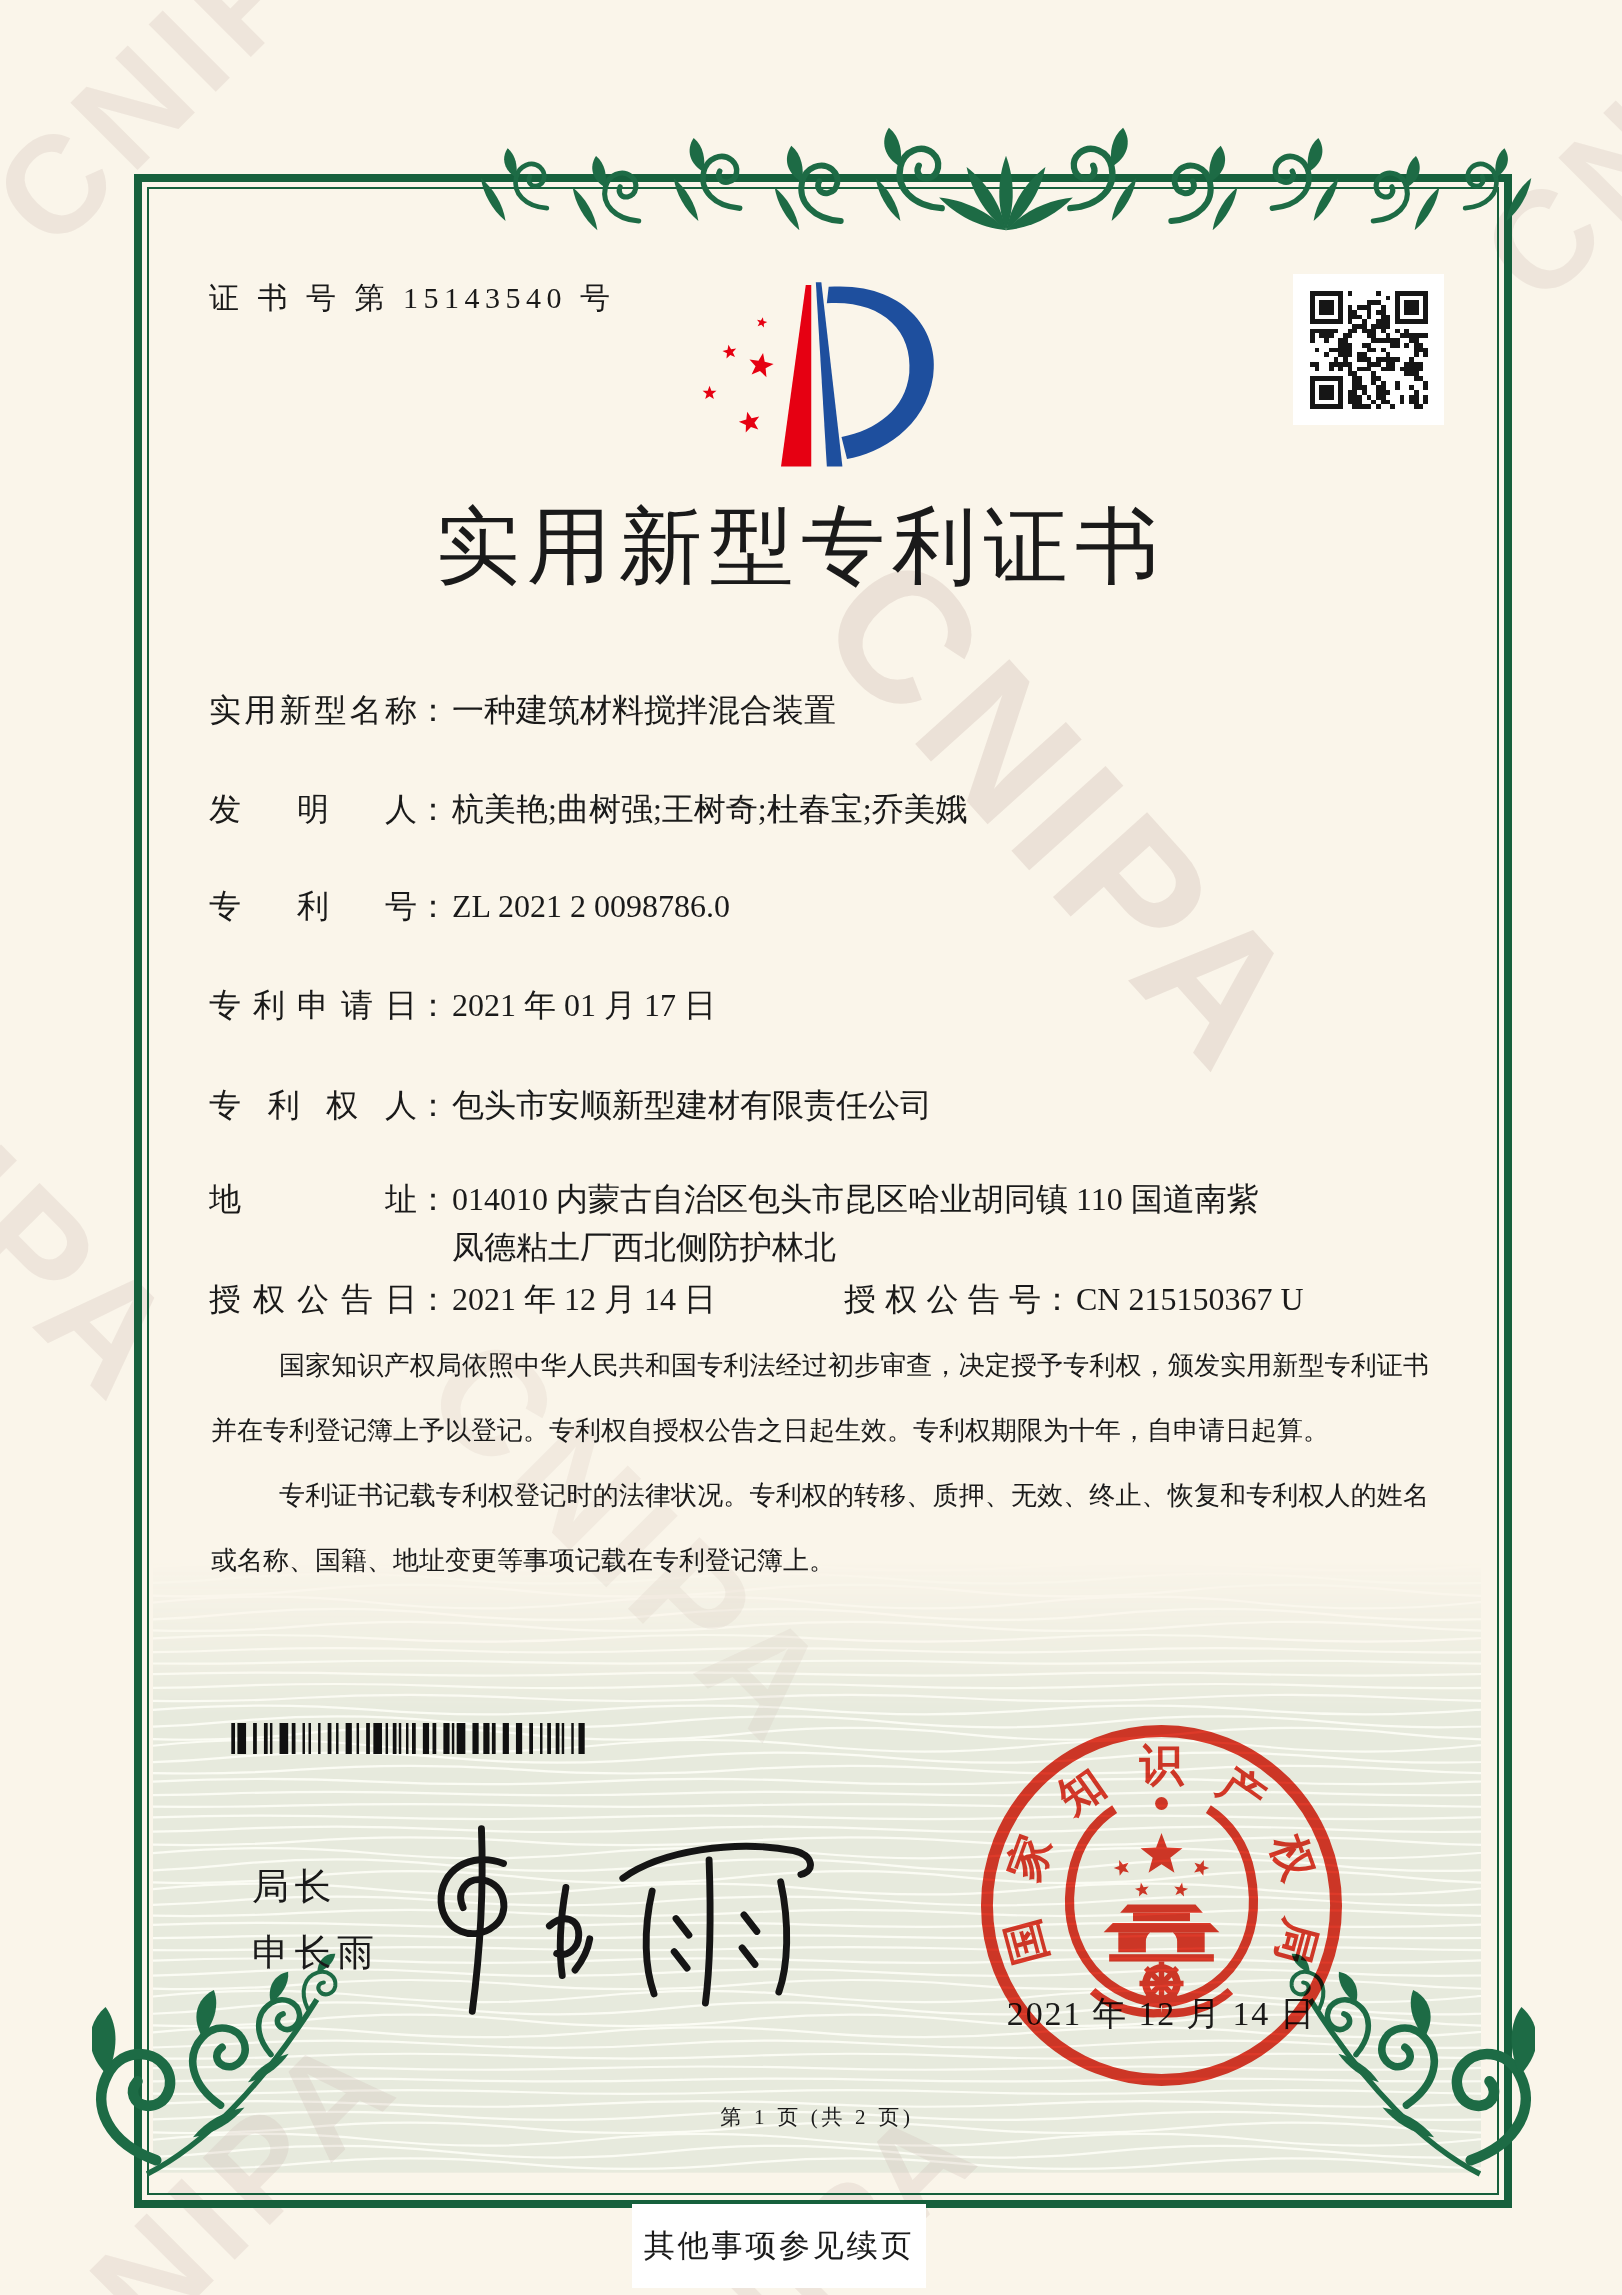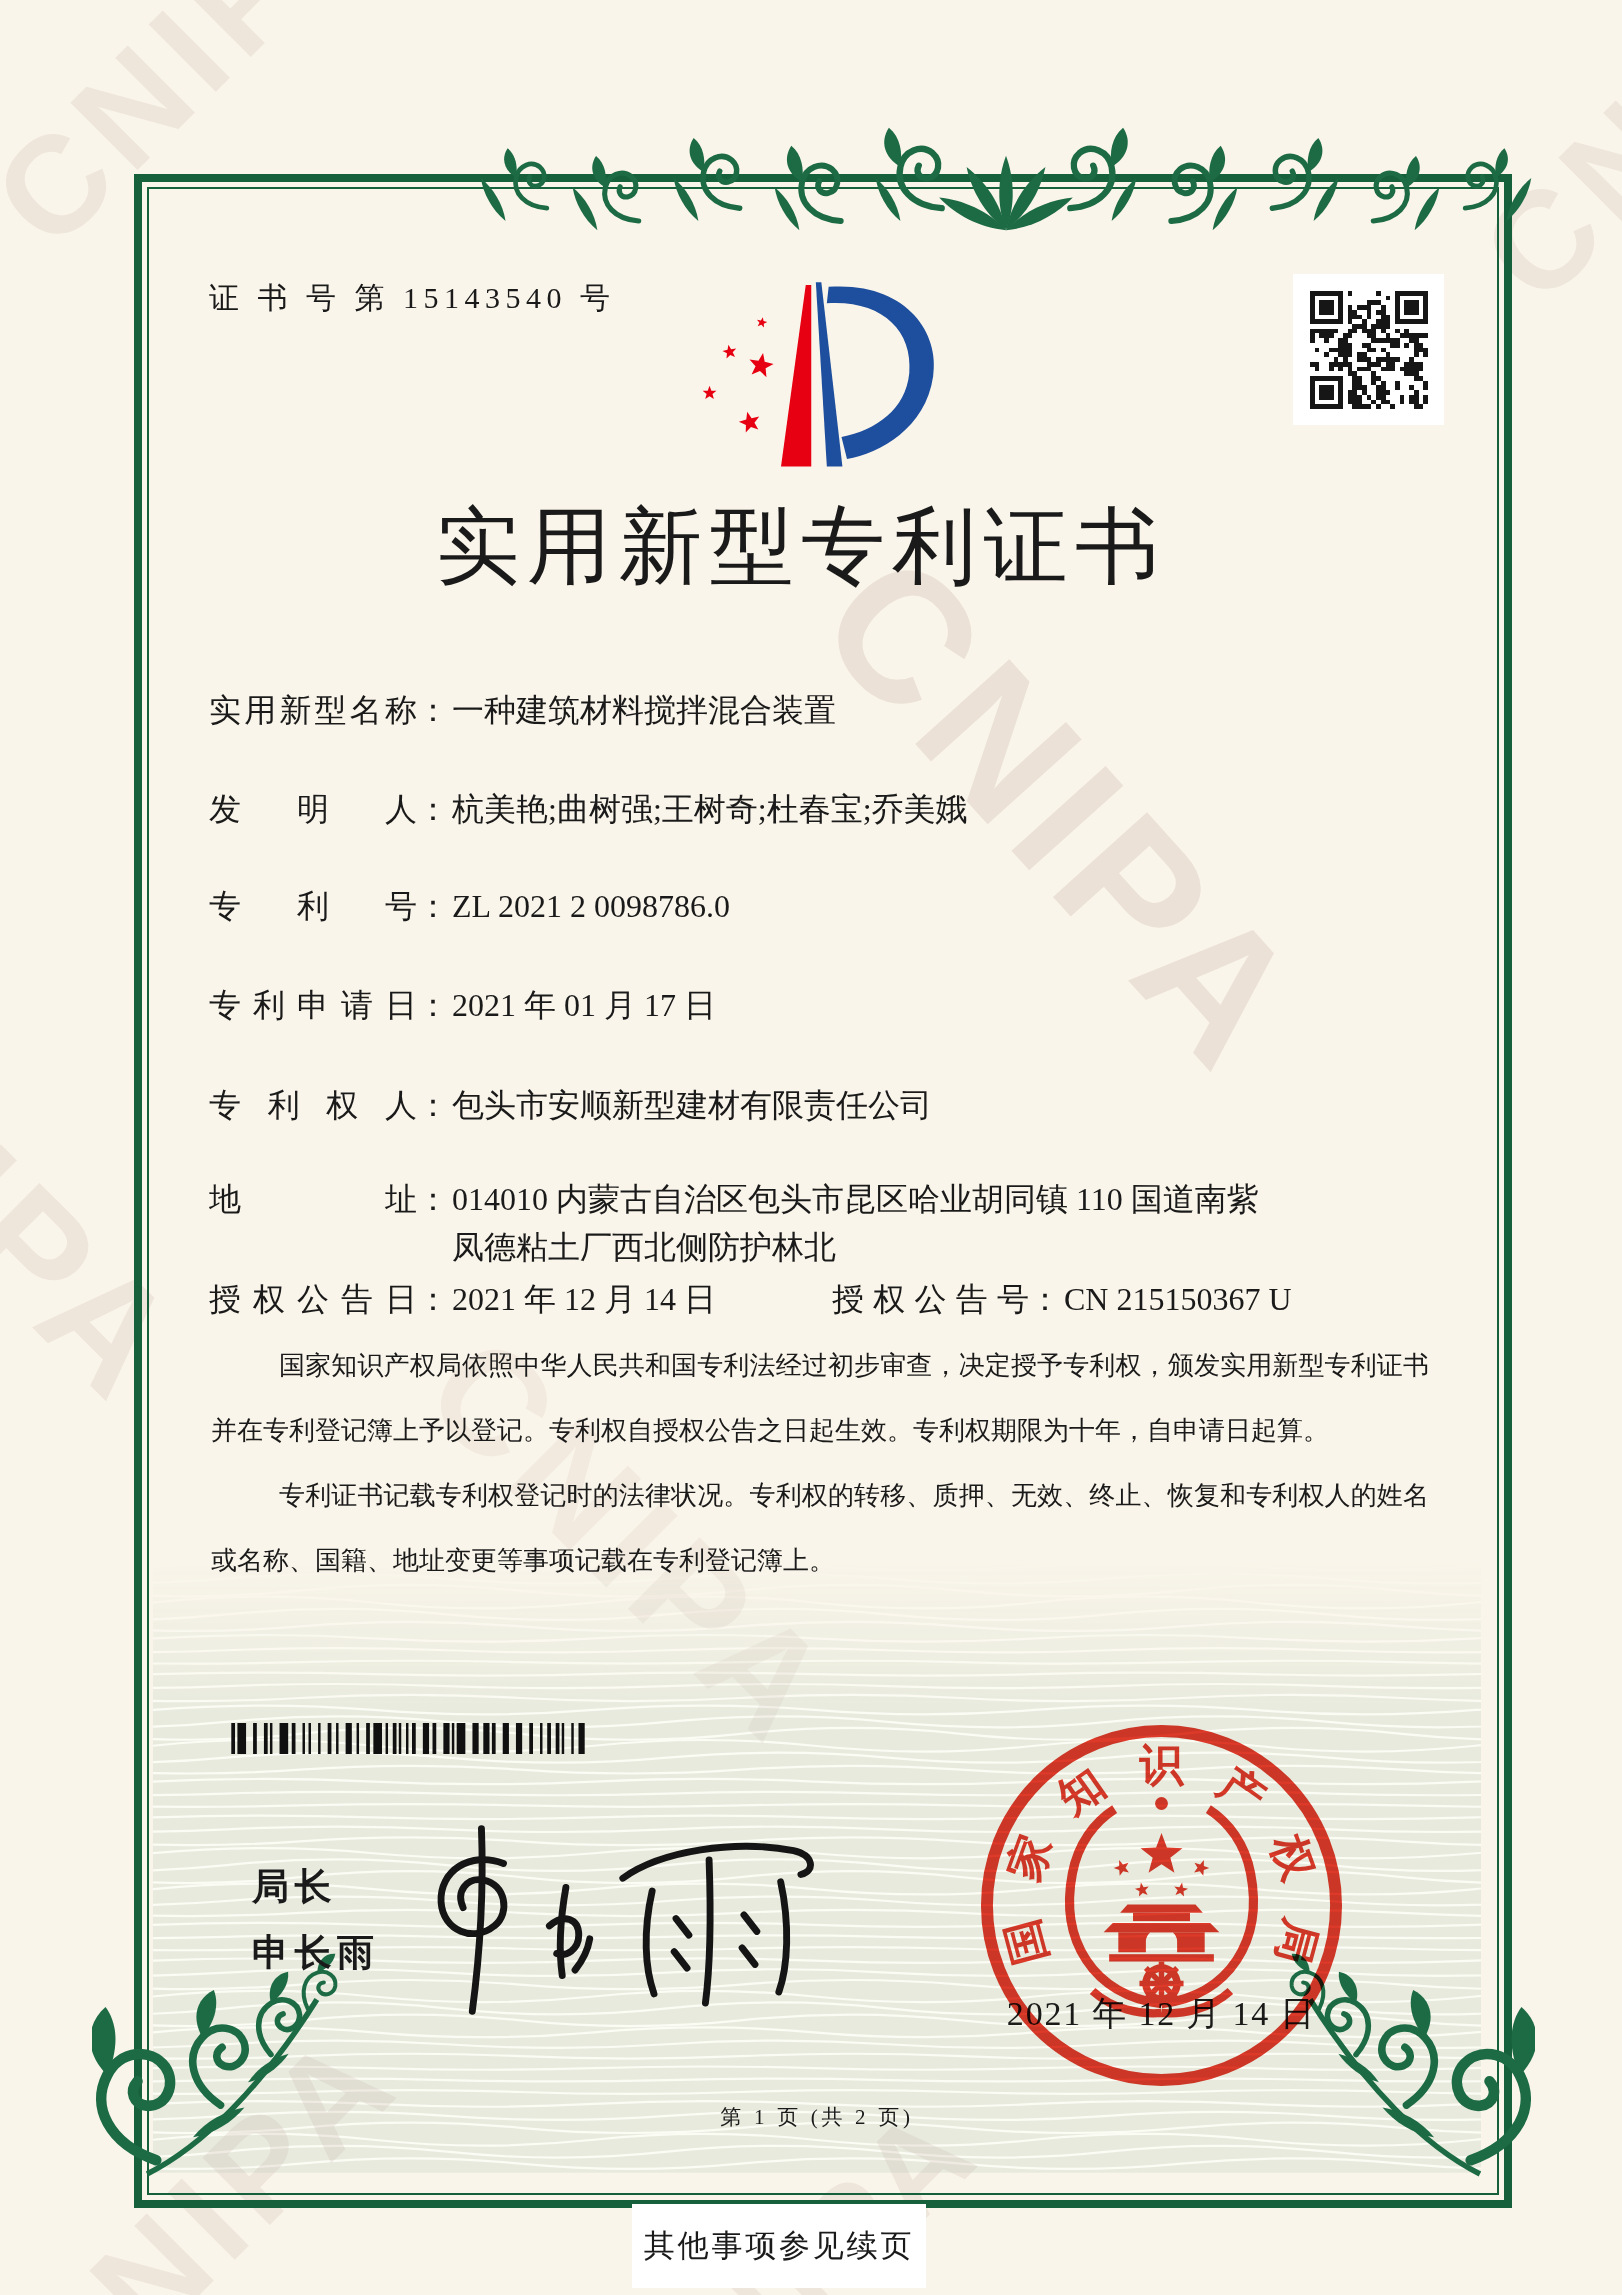--- a/index.html
+++ b/index.html
@@ -18,31 +18,31 @@
   
   .certno{position:absolute;left:209px;top:278px;font-size:30px;letter-spacing:5.5px;z-index:3;}
   .logo{position:absolute;left:691px;top:274px;z-index:3;}
   .qrbox{position:absolute;left:1293px;top:274px;width:151px;height:151px;background:#fff;z-index:3;}
   .qrbox svg{position:absolute;left:16.5px;top:16.5px;}
   .title{position:absolute;left:140px;top:490px;width:1322px;text-align:center;font-size:84px;
          font-weight:normal;letter-spacing:7.3px;z-index:3;}
   
   .frow{position:absolute;left:209px;font-size:32px;white-space:nowrap;z-index:3;}
   .flabel{display:inline-block;width:208px;text-align:justify;text-align-last:justify;font-family:Liberation Mono, monospace;}
-  .flabel2{display:inline-block;width:197px;text-align:justify;text-align-last:justify;}
+  .flabel2{display:inline-block;width:197px;text-align:justify;text-align-last:justify;margin-left:12px;}
   .fcolon{display:inline-block;width:35px;}
   .grantpair{position:absolute;top:0;white-space:nowrap;}
   
   .body-text{position:absolute;left:211px;top:1333px;width:1218px;font-size:26px;line-height:65px;
              text-align:justify;z-index:3;}
   .body-text p{margin:0;text-indent:68px;}
   
   .barcode{position:absolute;left:230px;top:1723px;z-index:3;}
   .director{position:absolute;left:252px;font-size:37px;letter-spacing:5.5px;z-index:3;
-            font-family:"Liberation Sans","DejaVu Sans",sans-serif;font-weight:700;}
+            font-family:"Liberation Sans","DejaVu Sans",sans-serif;font-weight:400;}
   .sig{position:absolute;left:386px;top:1823px;z-index:4;}
   .seal{position:absolute;left:975px;top:1719px;z-index:5;opacity:.93;mix-blend-mode:multiply;}
   .seal-date{position:absolute;left:990px;top:1991px;width:343px;text-align:center;font-size:34px;
              letter-spacing:1.8px;color:#1c1c1c;z-index:6;mix-blend-mode:multiply;}
   .pageinfo{position:absolute;left:156px;top:2103px;width:1322px;text-align:center;font-size:21px;
             letter-spacing:3.7px;z-index:3;}
   .notebox{position:absolute;left:632px;top:2204px;width:294px;height:84px;background:#ffffff;
            z-index:3;display:flex;align-items:center;justify-content:center;}
   .notebox span{font-size:31px;letter-spacing:2.8px;text-align:center;}
   .ornament{position:absolute;z-index:2;pointer-events:none;}

